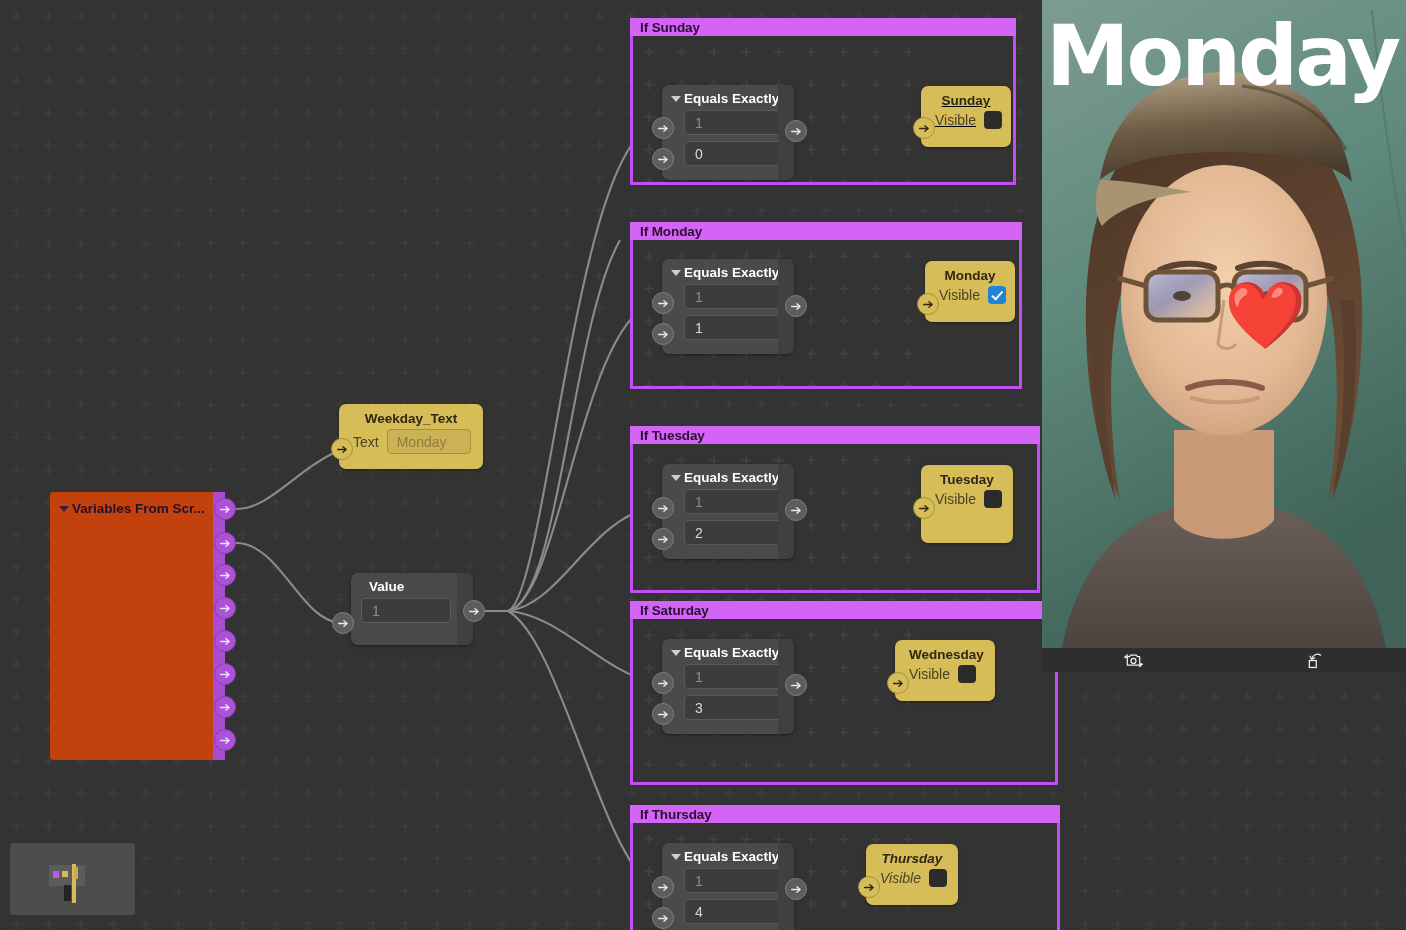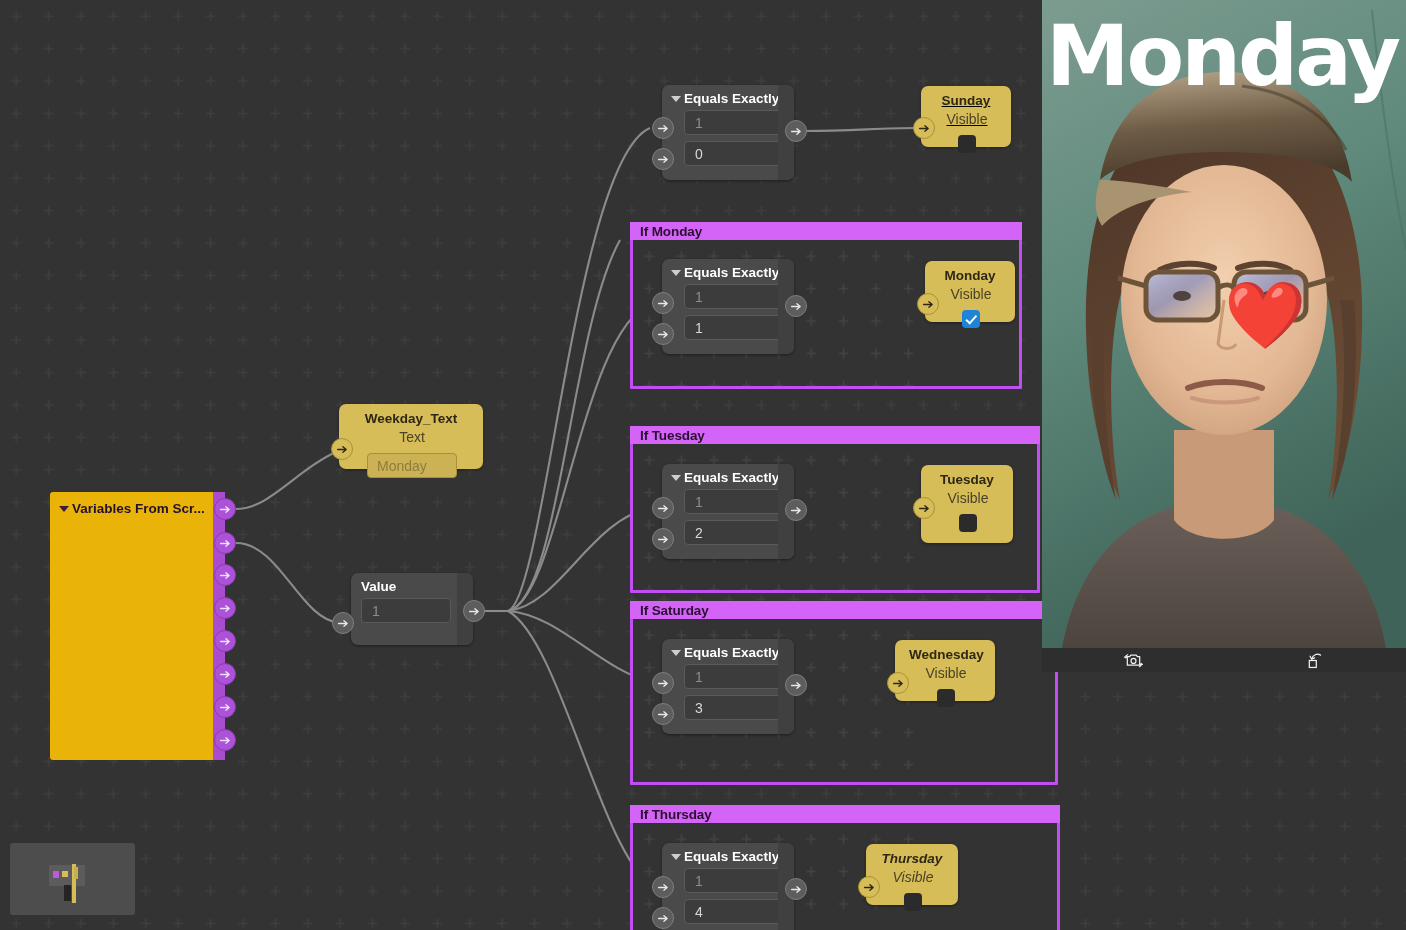--- a/index.html
+++ b/index.html
@@ -121,21 +121,20 @@
     text-align: center;
     font-size: 13.5px; font-weight: bold;
     color: #2e2716;
     padding: 7px 14px 3px 14px;
     white-space: nowrap;
   }
   .yrow {
     display: flex; align-items: center;
     padding: 0 12px 9px 14px;
     gap: 8px;
-    flex-direction: column;
   }
   .ylabel { font-size: 14px; color: #4a4228; white-space: nowrap; }
   .ytextfield {
     background: #cdb255;
     border: 1px solid #a89139;
     border-radius: 4px;
     height: 25px; width: 90px;
     display: flex; align-items: center;
     padding-left: 9px;
     font-size: 14px;
@@ -170,21 +169,21 @@
     z-index: 5;
   }
   .port svg { display:block; }
   .port-gray   { background: #5d5d5d; border: 1.5px solid #7e7e7e; }
   .port-purple { background: #ac52d8; border: 1.5px solid #8b3bb5; }
   .port-yellow { background: #d7bd57; border: 1.5px solid #a89139; }
 
   
   #varnode {
     position: absolute;
-    background: #eab308;
+    background: #c2410c;
     border-radius: 3px;
   }
   #varnode .vtitle {
     font-size: 13.5px; font-weight: bold;
     color: #23102b;
     padding: 9px 8px 0 22px;
     white-space: nowrap;
   }
   #varnode .tri { border-top-color: #3a1a46; top: 14px; }
   #varrail {
@@ -347,35 +346,43 @@
       <span class="ytextfield">Monday</span>
     </div>
   </div>
   <div class="port port-yellow" style="left:331px; top:438px;">
     <svg width="13" height="13" viewBox="0 0 16 16">
         <path d="M2 8h10M8.5 4.5L12.5 8l-4 3.5" stroke="#2e2716" stroke-width="1.7" fill="none" stroke-linecap="round" stroke-linejoin="round"></path>
       </svg>
   </div>
 
   <div class="node node-dark" style="left:351px; top:573px; width:122px; height:72px;">
-    <div class="node-title" style="padding-left:10px;">Value</div>
+    <div class="node-title" style="padding-left:18px;">Value</div>
     <div class="field placeholder" style="margin-left:10px; margin-right:22px;">1</div>
     <div class="rail"></div>
   </div>
   <div class="port port-gray" style="left:332px; top:612px;">
     <svg width="13" height="13" viewBox="0 0 16 16">
         <path d="M2 8h10M8.5 4.5L12.5 8l-4 3.5" stroke="#e8e8e8" stroke-width="1.6" fill="none" stroke-linecap="round" stroke-linejoin="round"></path>
       </svg>
   </div>
   <div class="port port-gray" style="left:463px; top:600px;">
     <svg width="13" height="13" viewBox="0 0 16 16">
         <path d="M2 8h10M8.5 4.5L12.5 8l-4 3.5" stroke="#e8e8e8" stroke-width="1.6" fill="none" stroke-linecap="round" stroke-linejoin="round"></path>
       </svg>
   </div>
 
+  <div class="group" style="left:630px; top:18px; width:386px; height:167px;">
+    <div class="group-header">If Sunday</div>
+    <div class="group-body">
+      <svg class="gridfill">
+          <rect width="100%" height="100%" fill="url(#plusgrid2)"></rect>
+        </svg>
+    </div>
+  </div>
   <div class="node node-dark" style="left:662px; top:85px; width:132px; height:95px;">
     <span class="tri"></span>
     <div class="node-title">Equals Exactly</div>
     <div class="field placeholder">1</div>
     <div class="field">0</div>
   </div>
   <div class="rail" style="position:absolute; left:778px; top:85px; width:16px; height:95px; background:#404040; border-radius:0 7px 7px 0;"></div>
   <div class="port port-gray" style="left:652px; top:117px;">
     <svg width="13" height="13" viewBox="0 0 16 16">
         <path d="M2 8h10M8.5 4.5L12.5 8l-4 3.5" stroke="#e8e8e8" stroke-width="1.6" fill="none" stroke-linecap="round" stroke-linejoin="round"></path>

